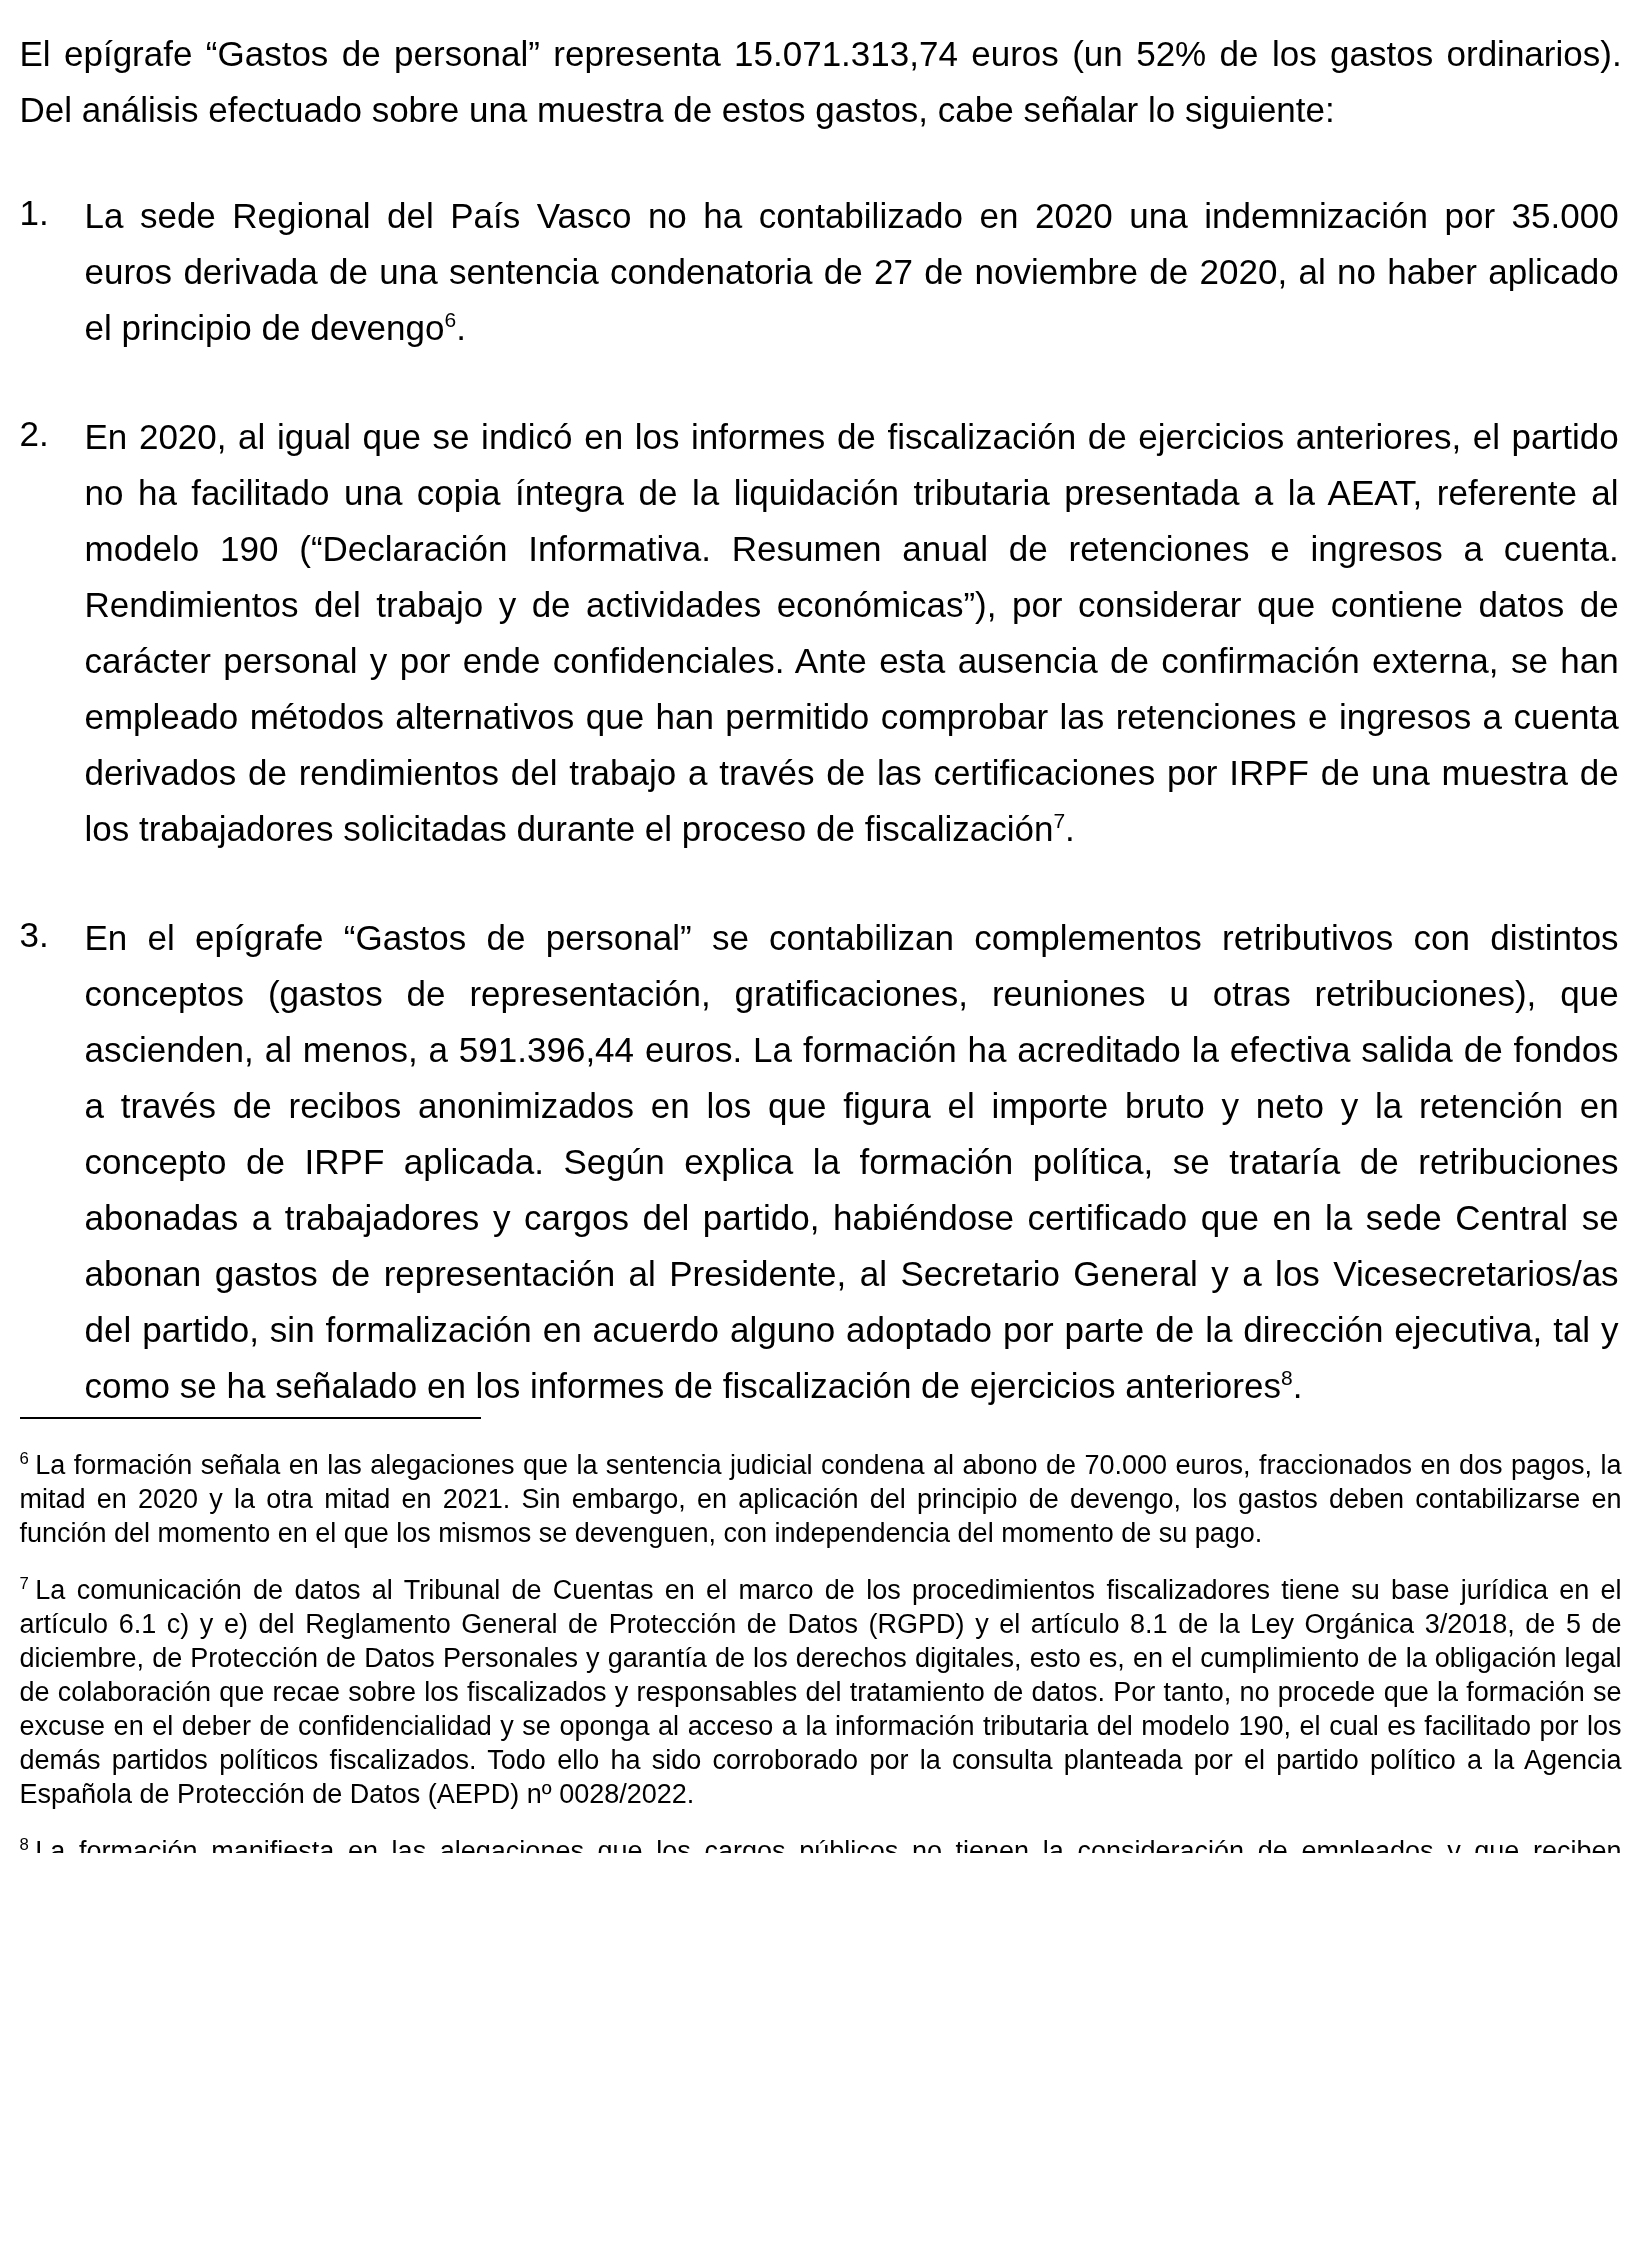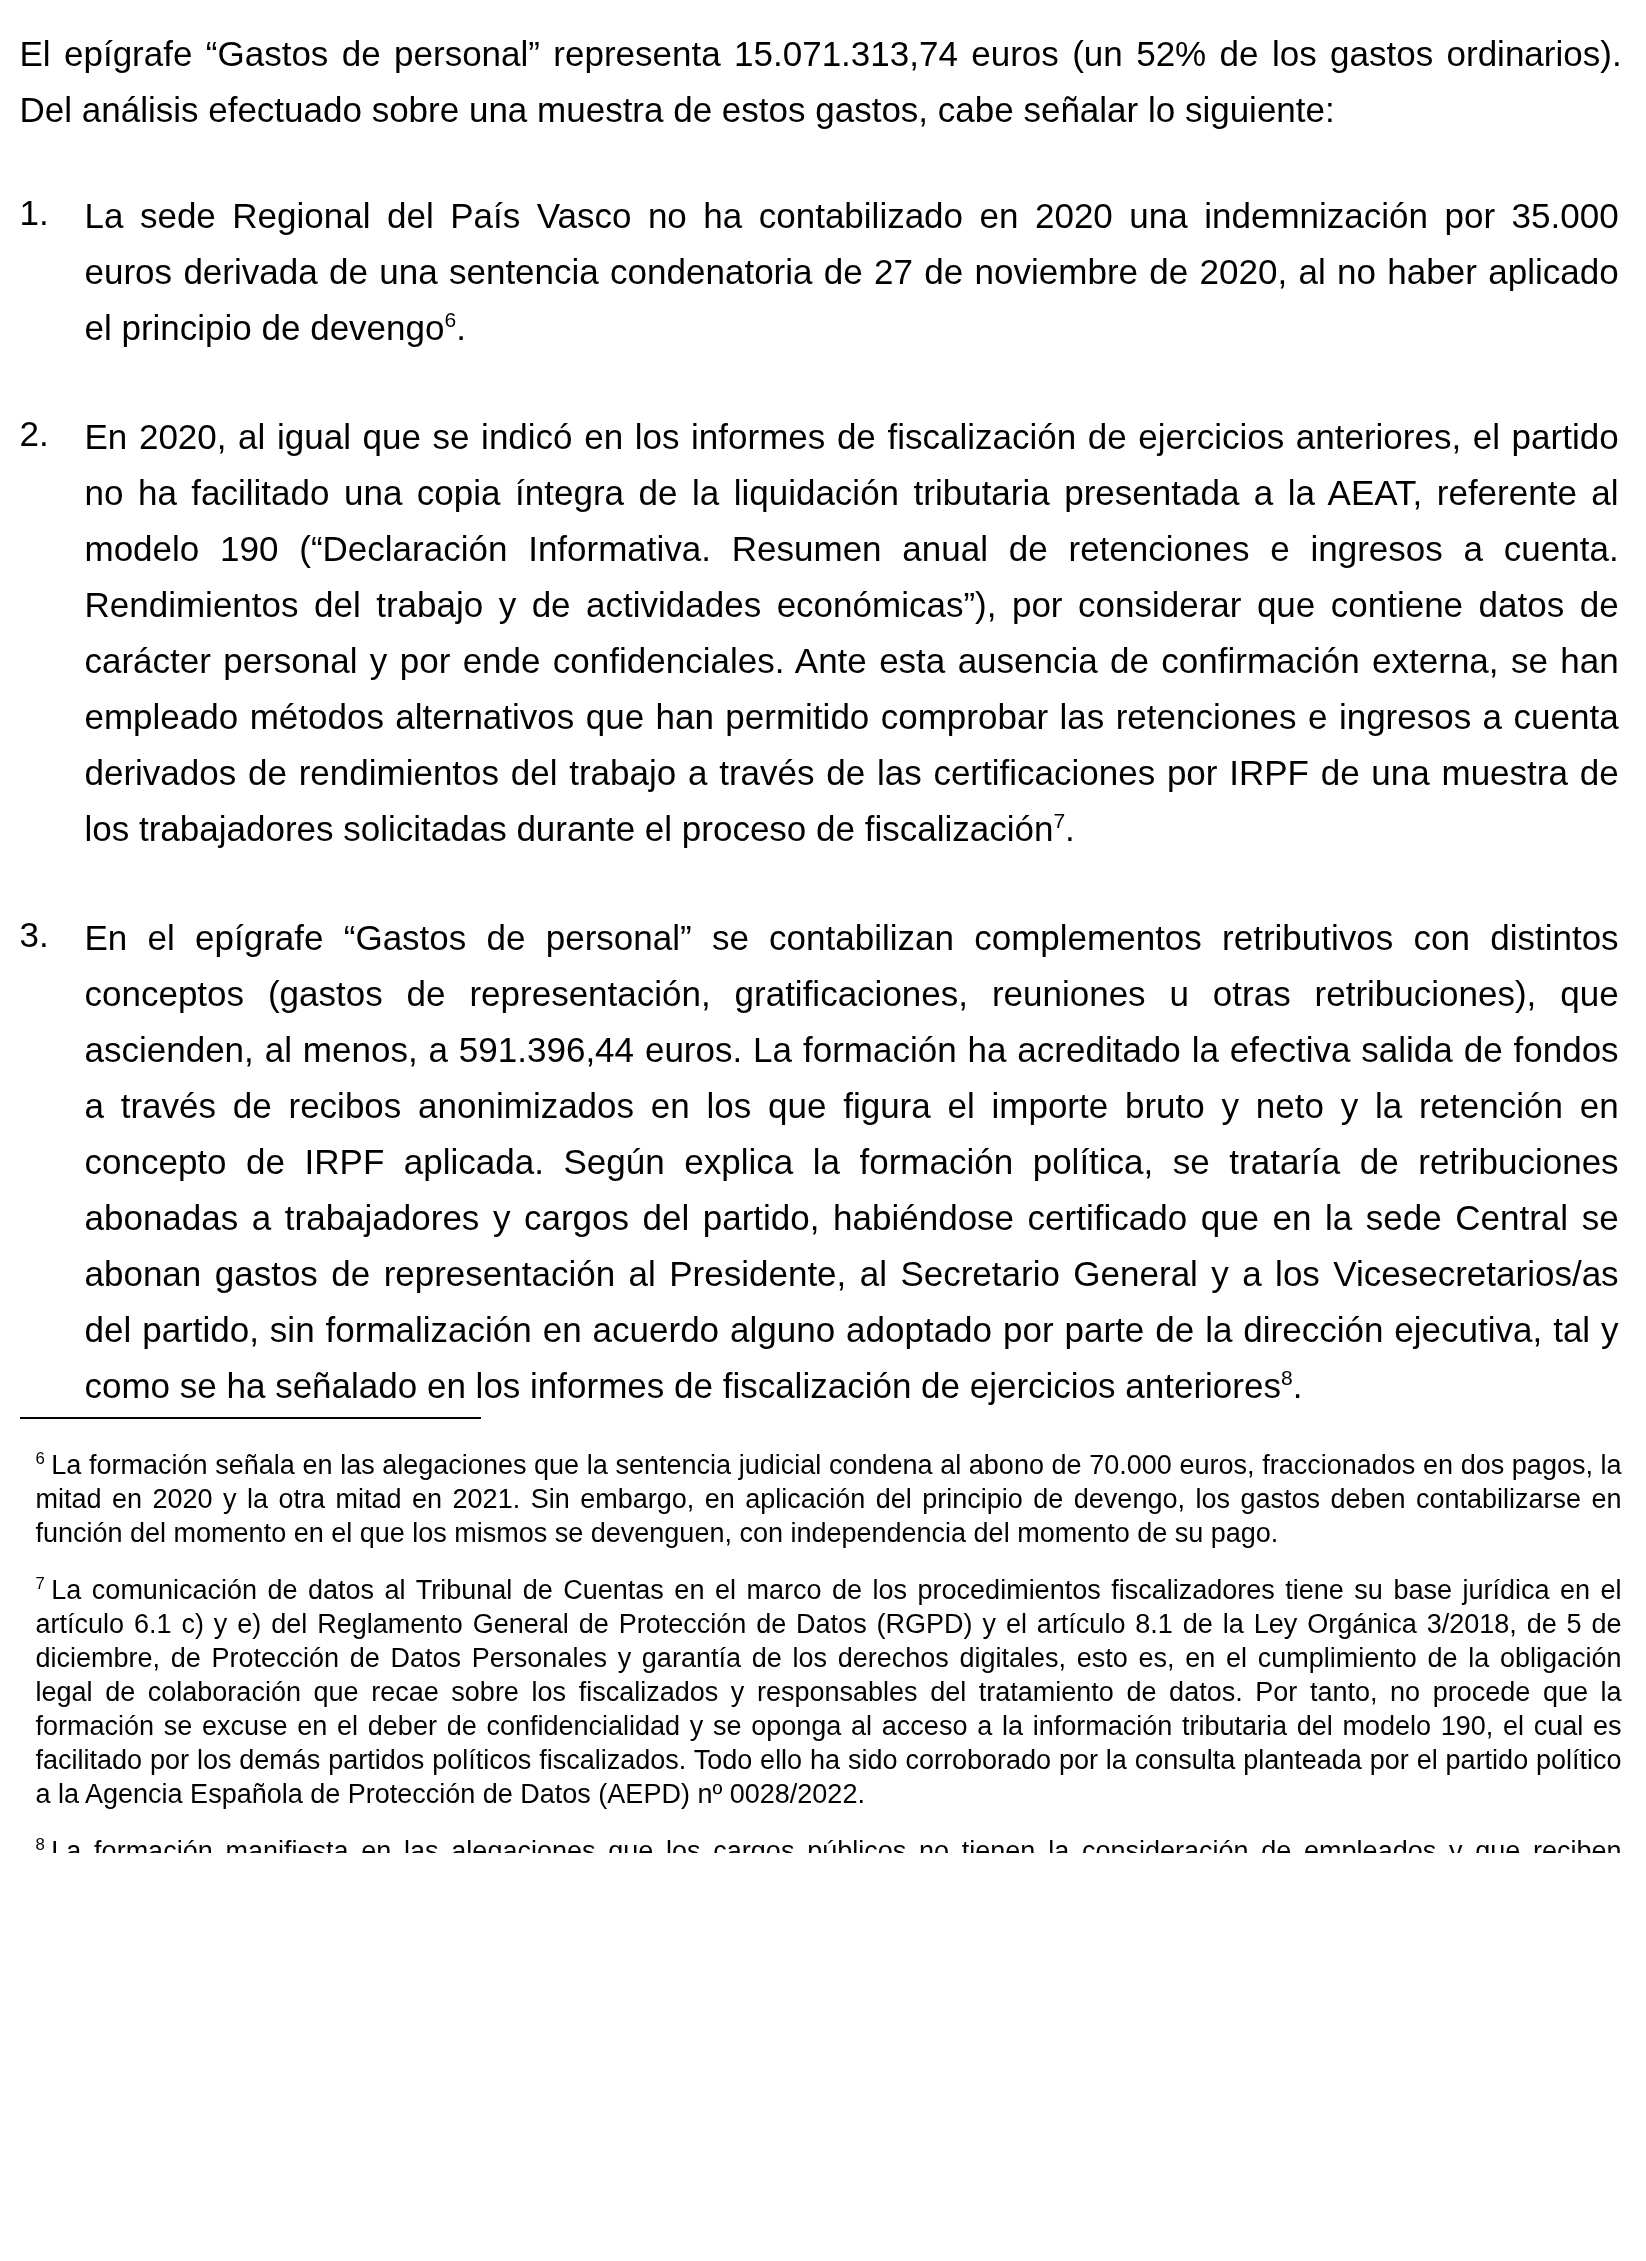--- a/index.html
+++ b/index.html
@@ -60,21 +60,21 @@
   .fn-rule {
     width: 461px;
     height: 0;
     border-top: 2.4px solid #000000;
     margin: 0 0 29px 0;
   }
   .footnote {
     font-size: 27px;
     line-height: 1.26;
     text-align: justify;
-    margin: 0 0 23px 16px;
+    margin: 0 0 23px 0;
   }
   .footnote:last-child {
     margin-bottom: 0;
   }
   .footnote sup.fn-num {
     font-size: 62%;
     vertical-align: super;
     line-height: 0;
     margin-right: 6.5px;
   }

